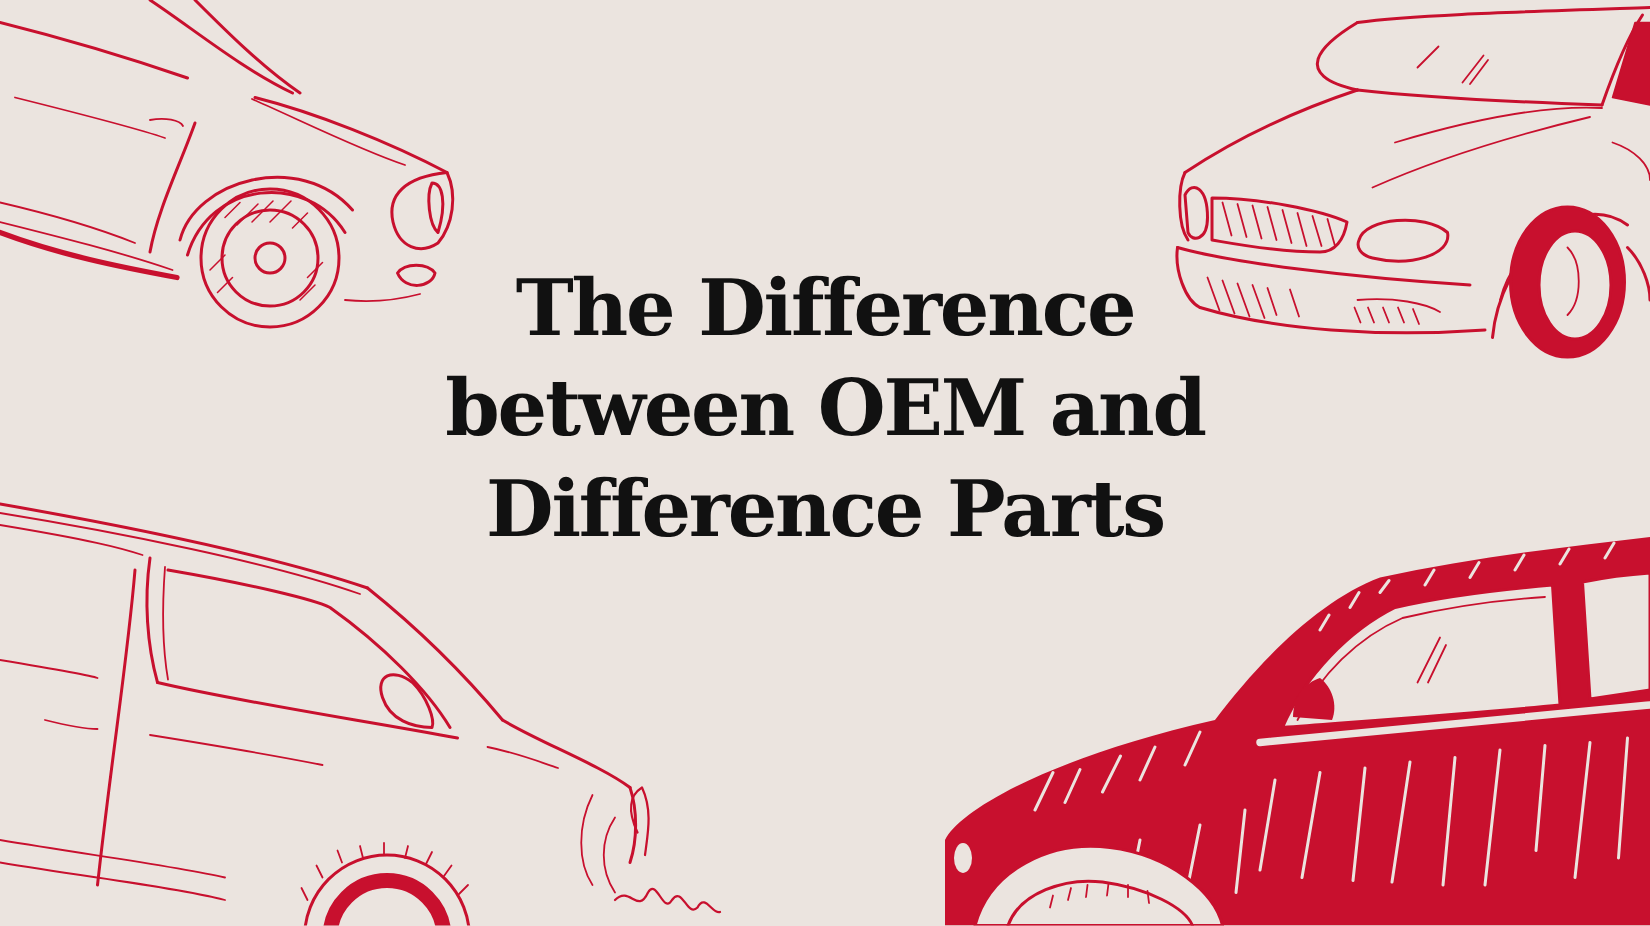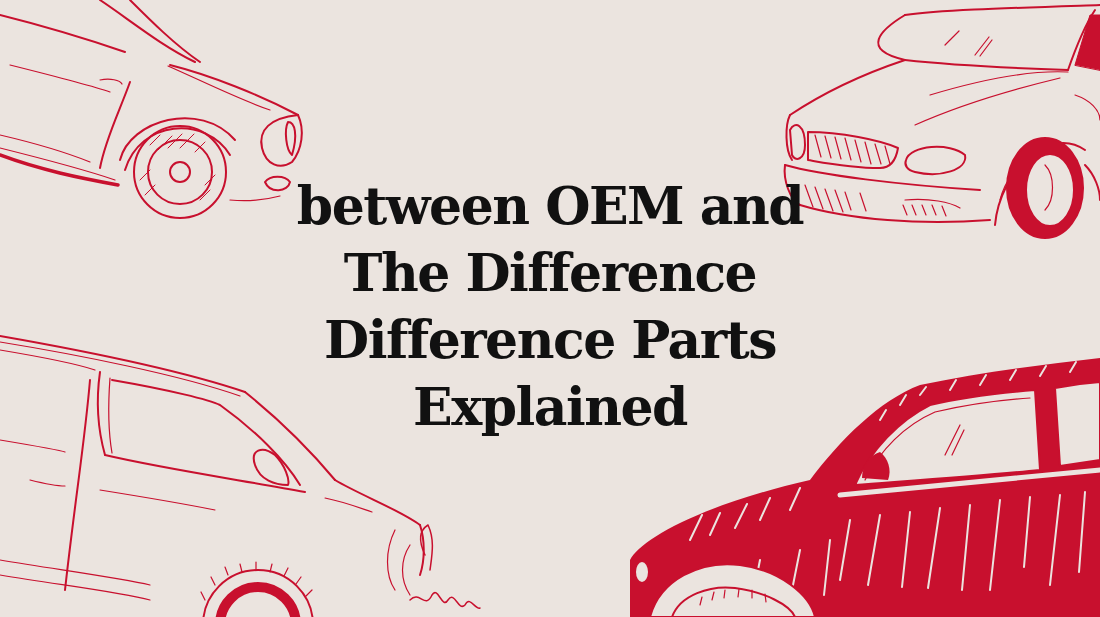--- a/index.html
+++ b/index.html
@@ -188,18 +188,17 @@
 
       <ellipse cx="642" cy="572" rx="6" ry="10" fill="#ebe4df" stroke="none"></ellipse>
 
       <path d="M650 617 C660 580, 700 560, 740 565 C780 570, 810 595, 815 617 Z" fill="#ebe4df" stroke="#c8102e" stroke-width="2"></path>
       <path d="M672 617 C680 595, 710 585, 735 588 C765 592, 790 605, 795 617" stroke-width="2"></path>
       <path d="M700 605 l2 -8 M712 600 l2 -8 M724 598 l1 -8 M738 597 l1 -8 M752 598 l0 -8 M766 602 l-1 -8" stroke-width="1.2"></path>
     </g>
   </svg>
 
   <div class="title-wrap">
+    <span class="title-line">The Difference</span>
     <span class="title-line">between OEM and</span>
-    <span class="title-line">The Difference</span>
     <span class="title-line">Difference Parts</span>
-    <span class="title-line">Explained</span>
   </div>
 </div>
 
 </body></html>

